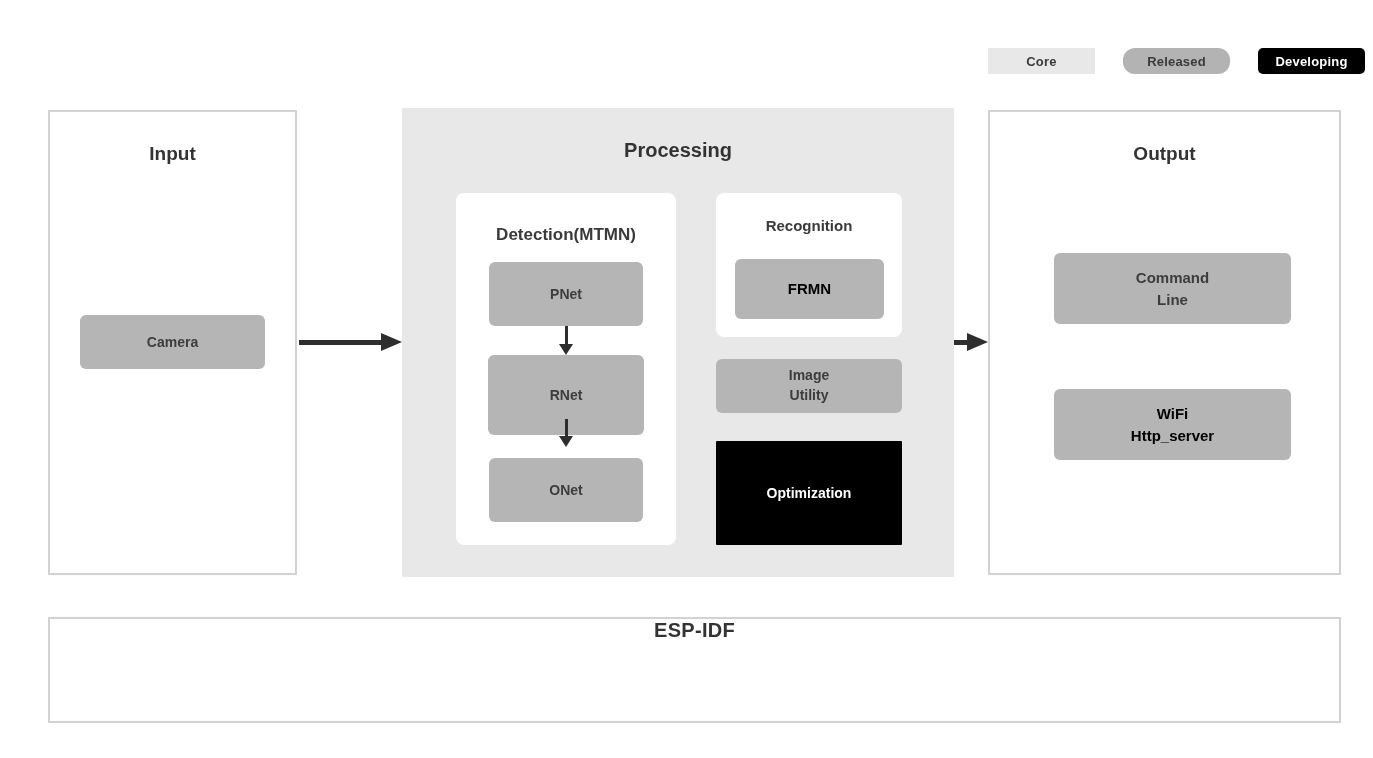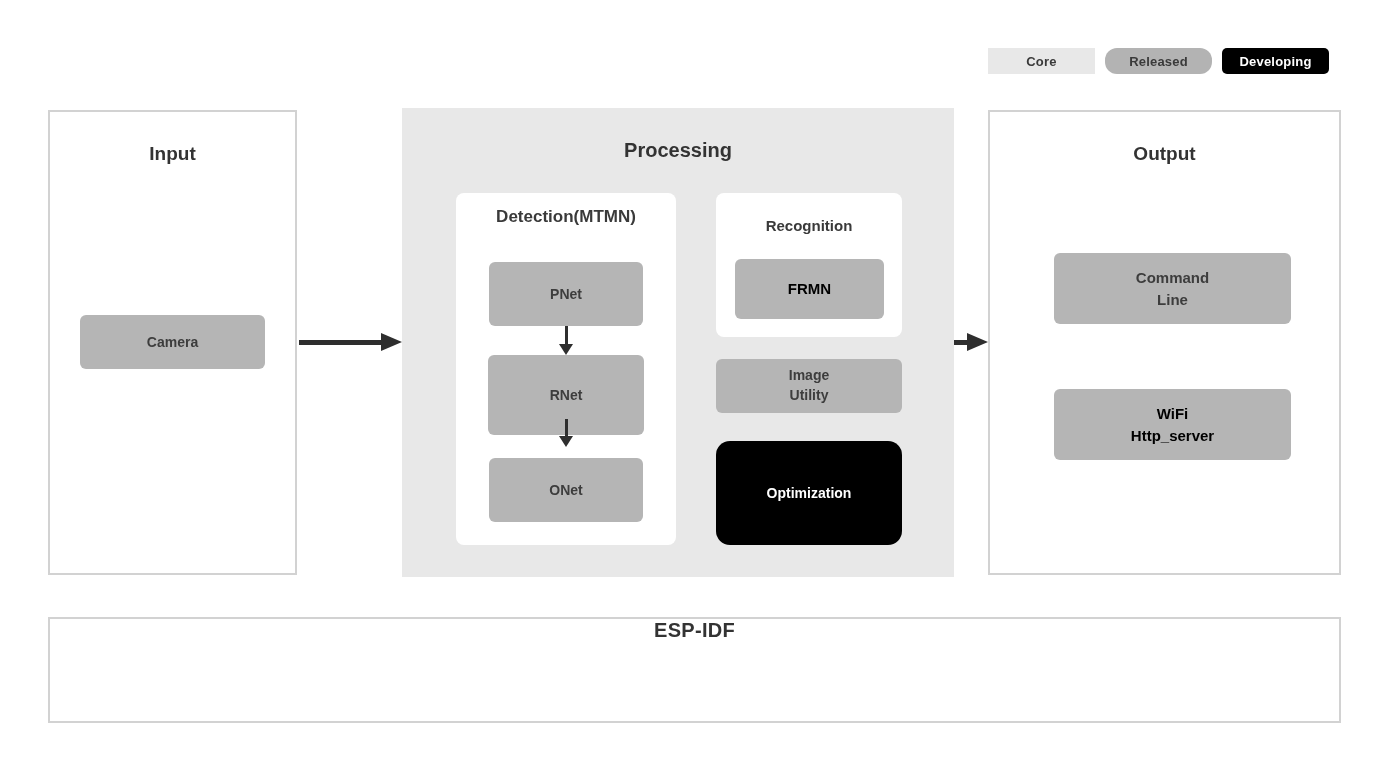--- a/index.html
+++ b/index.html
@@ -4,21 +4,21 @@
 <style>
   * { margin: 0; padding: 0; box-sizing: border-box; }
   html, body { background: #ffffff; }
   body {
     font-family: "Liberation Sans", "DejaVu Sans", sans-serif;
     width: 1373px; height: 758px; position: relative; overflow: hidden;
   }
   .canvas { position: absolute; inset: 0; width: 1373px; height: 758px; }
 
   
-  .legend { position: absolute; top: 48px; left: 988px; display: flex; gap: 10px; }
+  .legend { position: absolute; top: 48px; left: 988px; display: flex; gap: 28px; }
   .chip {
     min-width: 107px; height: 26px; display: flex; align-items: center; justify-content: center;
     font-size: 13px; font-weight: bold; color: #3a3a3a; padding: 0 12px; letter-spacing: .2px;
   }
   .chip-core { background: #e8e8e8; border-radius: 0; }
   .chip-released { background: #b3b3b3; border-radius: 12px; }
   .chip-developing { background: #000000; color: #ffffff; border-radius: 5px; }
 
   
   .panel { position: absolute; background: #ffffff; border: 2px solid #d2d2d2; }
@@ -32,39 +32,39 @@
   .processing-panel .panel-title { padding-top: 31px; font-size: 20px; }
 
   .foundation-panel { left: 48px; top: 617px; width: 1293px; height: 106px;
     display: flex; align-items: flex-start; justify-content: center; }
   .foundation-title { font-size: 20px; font-weight: bold; color: #333333; letter-spacing: .3px; }
 
   
   .group { position: absolute; background: #ffffff; border-radius: 8px; }
   .group-title { text-align: center; font-weight: bold; color: #3a3a3a; }
   .detection-group { left: 54px; top: 85px; width: 220px; height: 352px; }
-  .detection-group .group-title { padding-top: 14px; font-size: 17px; }
+  .detection-group .group-title { padding-top: 32px; font-size: 17px; }
   .recognition-group { left: 314px; top: 85px; width: 186px; height: 144px; }
   .recognition-group .group-title { padding-top: 24px; font-size: 15px; }
 
   
   .node {
     position: absolute; background: #b5b5b5; border-radius: 6px;
     display: flex; align-items: center; justify-content: center; text-align: center;
     font-weight: bold; font-size: 14px; color: #3d3d3d; white-space: pre-line; line-height: 1.45;
   }
   .node-black-text { color: #000000; font-size: 15px; }
   .camera-node { left: 30px; top: 203px; width: 185px; height: 54px; }
   .pnet-node { left: 33px; top: 69px;  width: 154px; height: 64px; }
   .rnet-node { left: 32px; top: 162px; width: 156px; height: 80px; }
   .onet-node { left: 33px; top: 265px; width: 154px; height: 64px; }
   .frmn-node { left: 19px; top: 66px;  width: 149px; height: 60px; }
   .utility-node { left: 314px; top: 251px; width: 186px; height: 54px; line-height: 1.4; }
   .optimization-node { left: 314px; top: 333px; width: 186px; height: 104px;
-    background: #000000; color: #ffffff; border-radius: 14px; }
+    background: #000000; color: #ffffff; border-radius: 1px; }
   .cmdline-node { left: 64px; top: 141px; width: 237px; height: 71px; font-size: 15px; }
   .wifi-node    { left: 64px; top: 277px; width: 237px; height: 71px; }
 
   
   .arrow-h { position: absolute; display: flex; align-items: center; height: 18px; }
   .arrow-h .shaft { flex: 1; height: 5px; background: #2e2e2e; }
   .arrow-h .head { width: 0; height: 0; border-left: 21px solid #2e2e2e;
     border-top: 9px solid transparent; border-bottom: 9px solid transparent; }
   .arrow-in  { left: 299px; top: 333px; width: 103px; }
   .arrow-out { left: 954px; top: 333px; width: 34px; }

